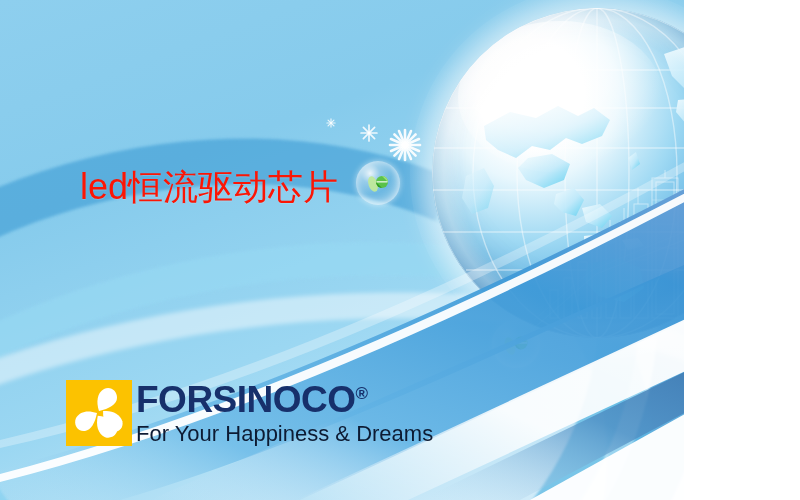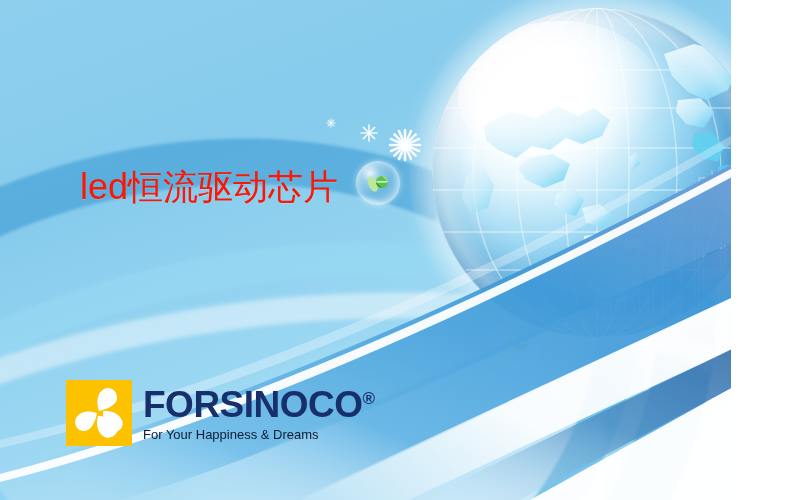--- a/index.html
+++ b/index.html
@@ -11,21 +11,20 @@
   body {
     font-family: "Liberation Sans", sans-serif;
   }
 
   #banner {
     position: relative;
     width: 684px;
     height: 500px;
     overflow: hidden;
     background: linear-gradient(160deg, #8ecfee 0%, #86cbec 30%, #9bd7f2 60%, #c3e6f7 85%, #dff1fb 100%);
-    padding-left: 47px;
   }
 
   .layer { position: absolute; top: 0; left: 0; width: 800px; height: 500px; }
 
   
   .swoosh {
     position: absolute;
     border-radius: 50%;
     pointer-events: none;
   }
@@ -196,38 +195,38 @@
     align-items: center;
   }
   .logo-mark {
     width: 66px;
     height: 66px;
     background: #fcc200;
     flex: 0 0 auto;
     position: relative;
   }
   .logo-mark svg { position: absolute; inset: 0; }
-  .logo-text { margin-left: 11px; }
+  .logo-text { margin-left: 4px; }
   .logo-name {
     font-family: "Liberation Sans", sans-serif;
     font-weight: bold;
     font-size: 37px;
     letter-spacing: -0.5px;
     color: #17306b;
     line-height: 1;
     white-space: nowrap;
   }
   .logo-name .reg {
     font-size: 17px;
     vertical-align: super;
     letter-spacing: 0;
   }
   .logo-tagline {
     font-family: "Liberation Sans", sans-serif;
-    font-size: 13px;
+    font-size: 22px;
     color: #0d1b33;
     line-height: 1;
     margin-top: 5px;
     white-space: nowrap;
   }
 </style>
 </head>
 <body>
 
 <div id="banner">

